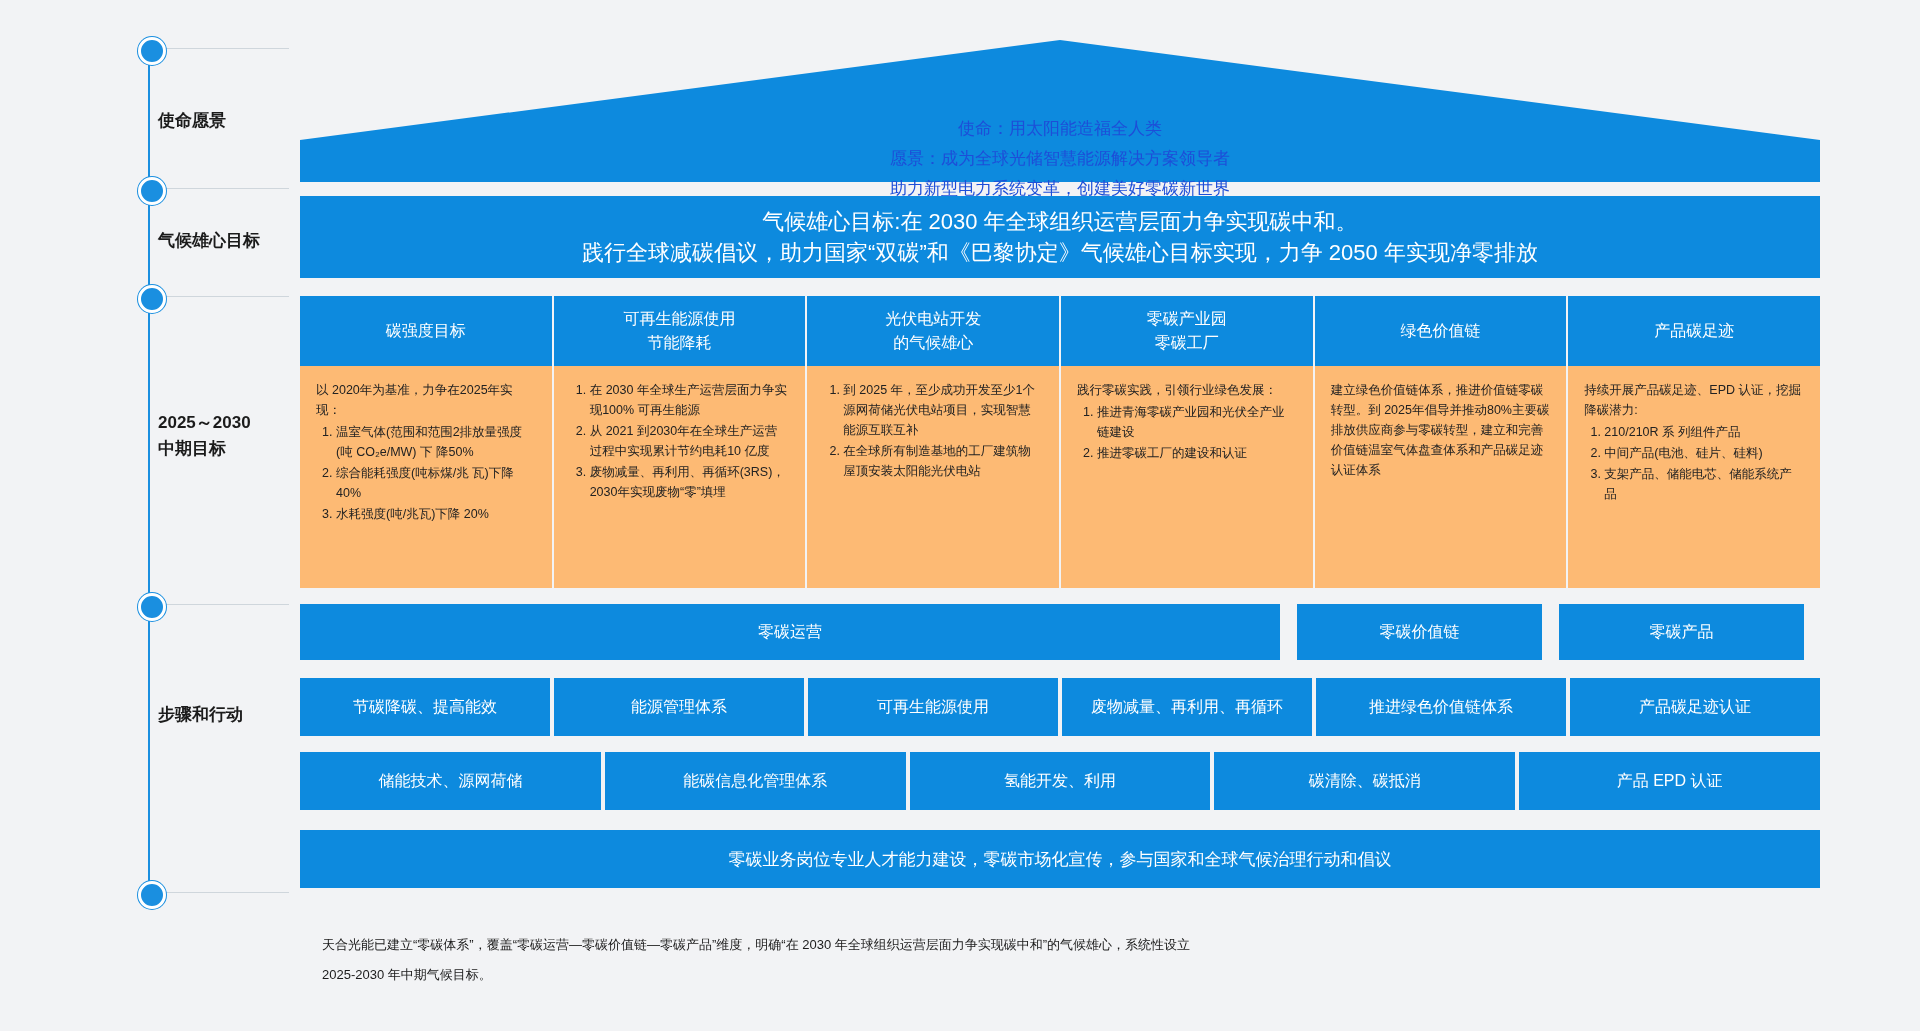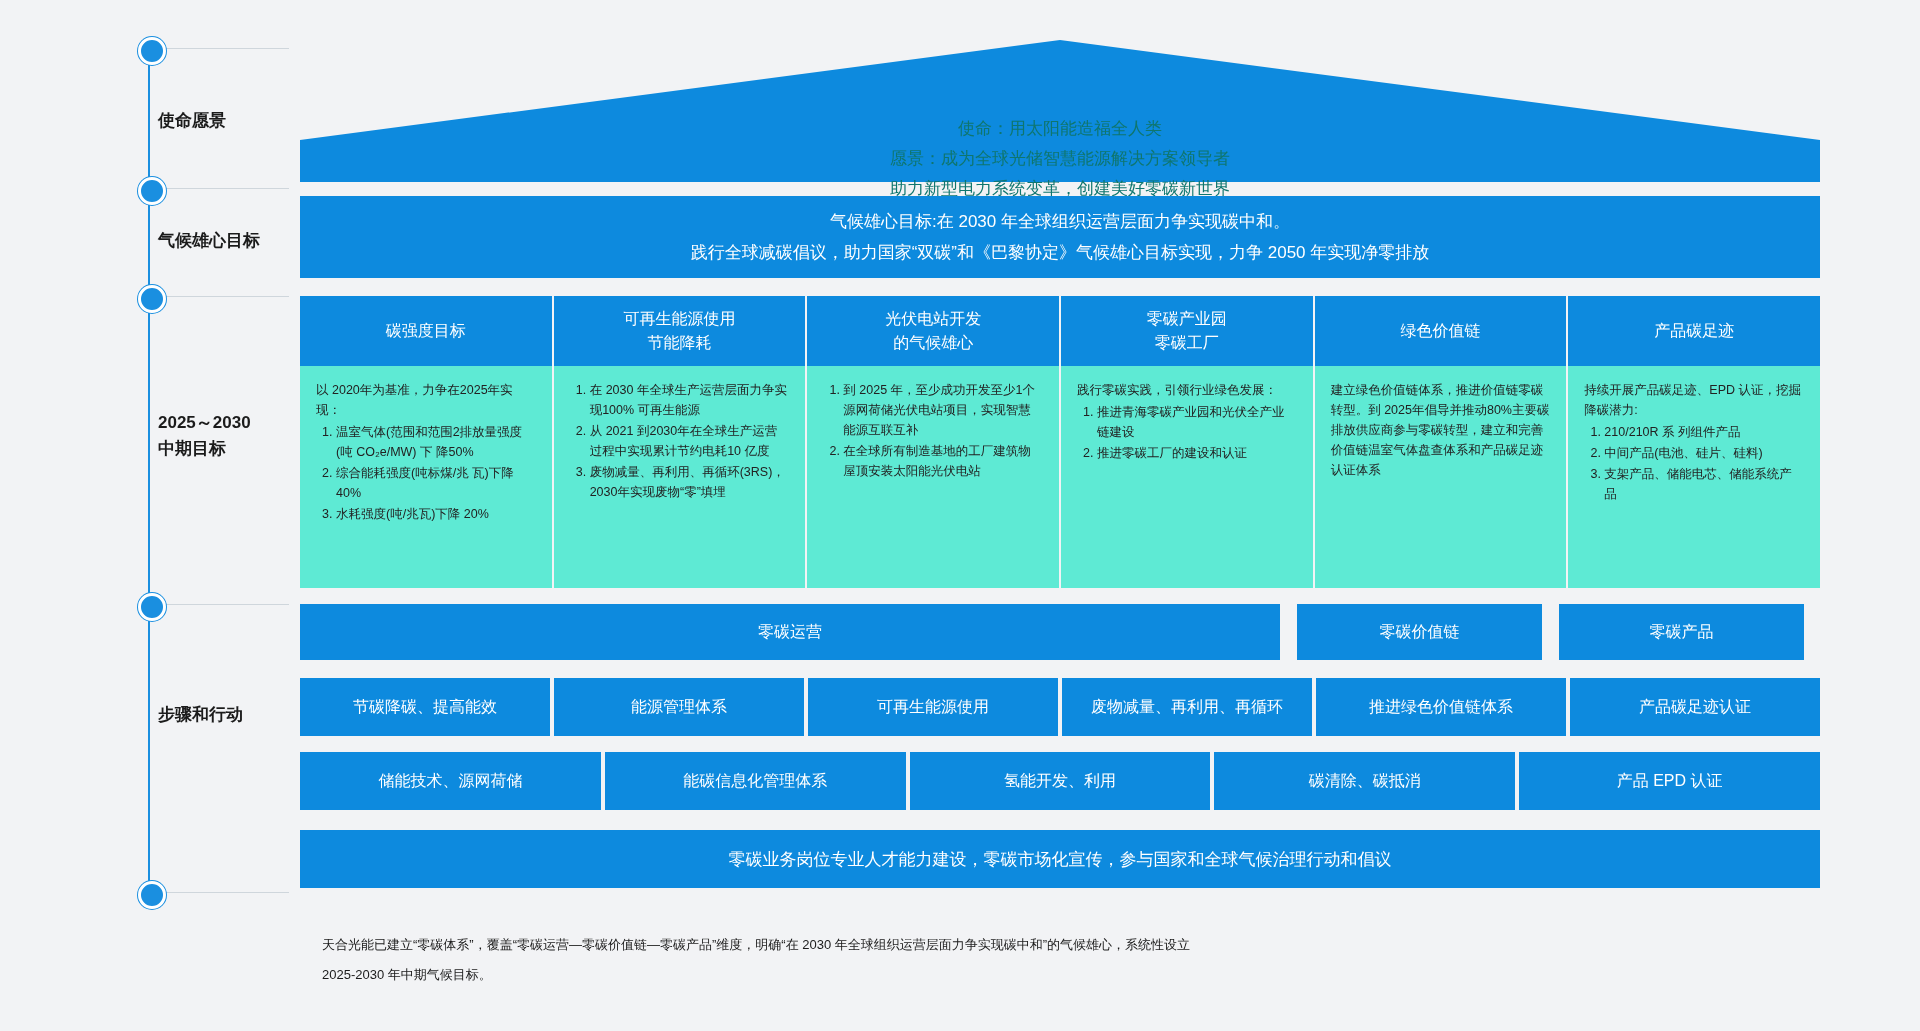--- a/index.html
+++ b/index.html
@@ -63,41 +63,41 @@
     width: 1520px;
     height: 142px;
   }
   .roof svg { display: block; }
   .roof-text {
     position: absolute;
     left: 0;
     top: 74px;
     width: 1520px;
     text-align: center;
-    color: #0f766e;
+    color: #1d4ed8;
     font-size: 17px;
     line-height: 30px;
   }
 
   
   .blue {
     background: #0d8ade;
     color: #ffffff;
   }
   .climate-band {
     position: absolute;
     left: 300px;
     top: 196px;
     width: 1520px;
     height: 82px;
     display: flex;
     align-items: center;
     justify-content: center;
     text-align: center;
-    font-size: 17px;
+    font-size: 22px;
     line-height: 31px;
   }
 
   
   .mid-grid {
     position: absolute;
     left: 300px;
     top: 296px;
     width: 1520px;
     display: flex;
@@ -116,21 +116,21 @@
     display: flex;
     align-items: center;
     justify-content: center;
     text-align: center;
     font-size: 16px;
     line-height: 24px;
     padding: 0 6px;
     box-sizing: border-box;
   }
   .mid-body {
-    background: #5eead4;
+    background: #fdba74;
     height: 222px;
     padding: 14px 16px 10px 16px;
     box-sizing: border-box;
     font-size: 12.5px;
     line-height: 20px;
     color: #222222;
   }
   .mid-body p { margin: 0 0 2px 0; }
   .mid-body ol {
     margin: 0;

